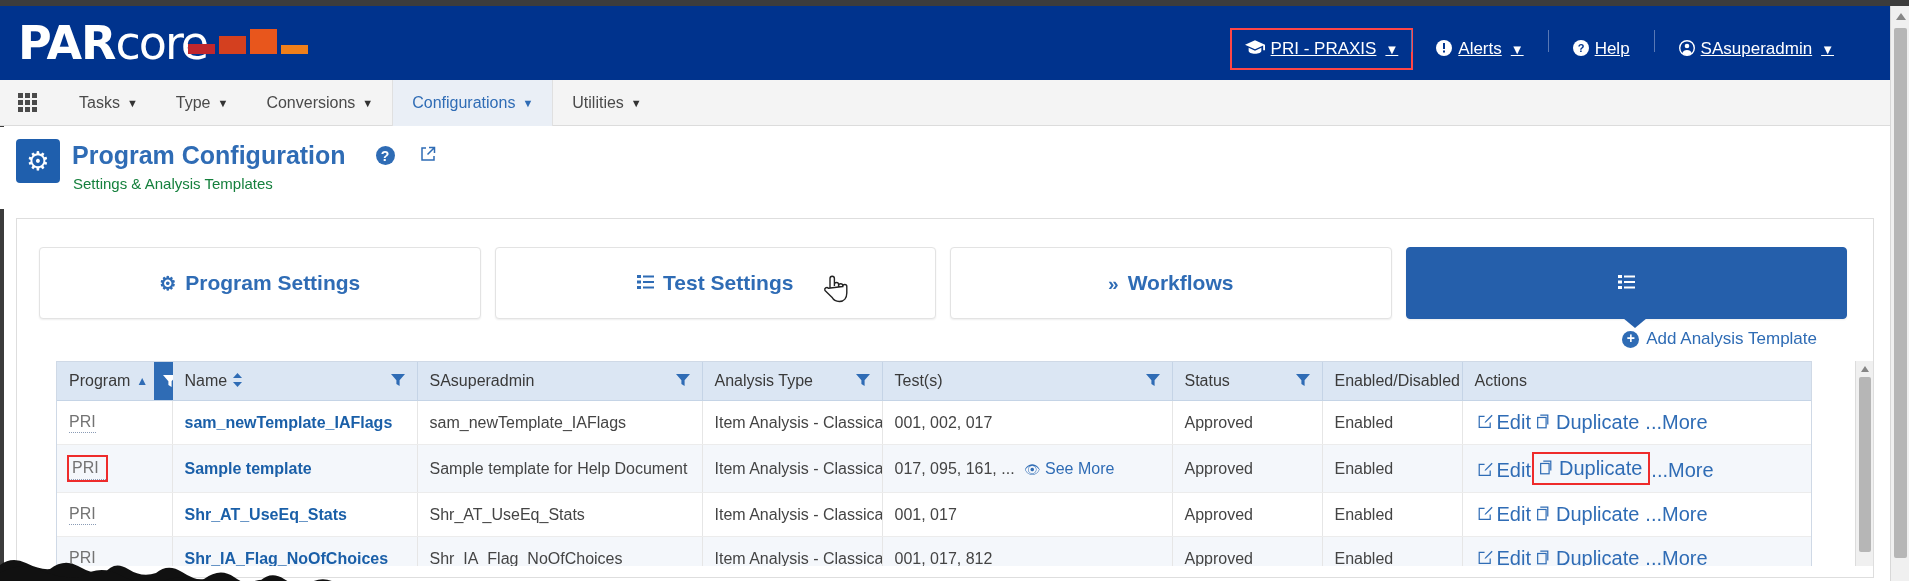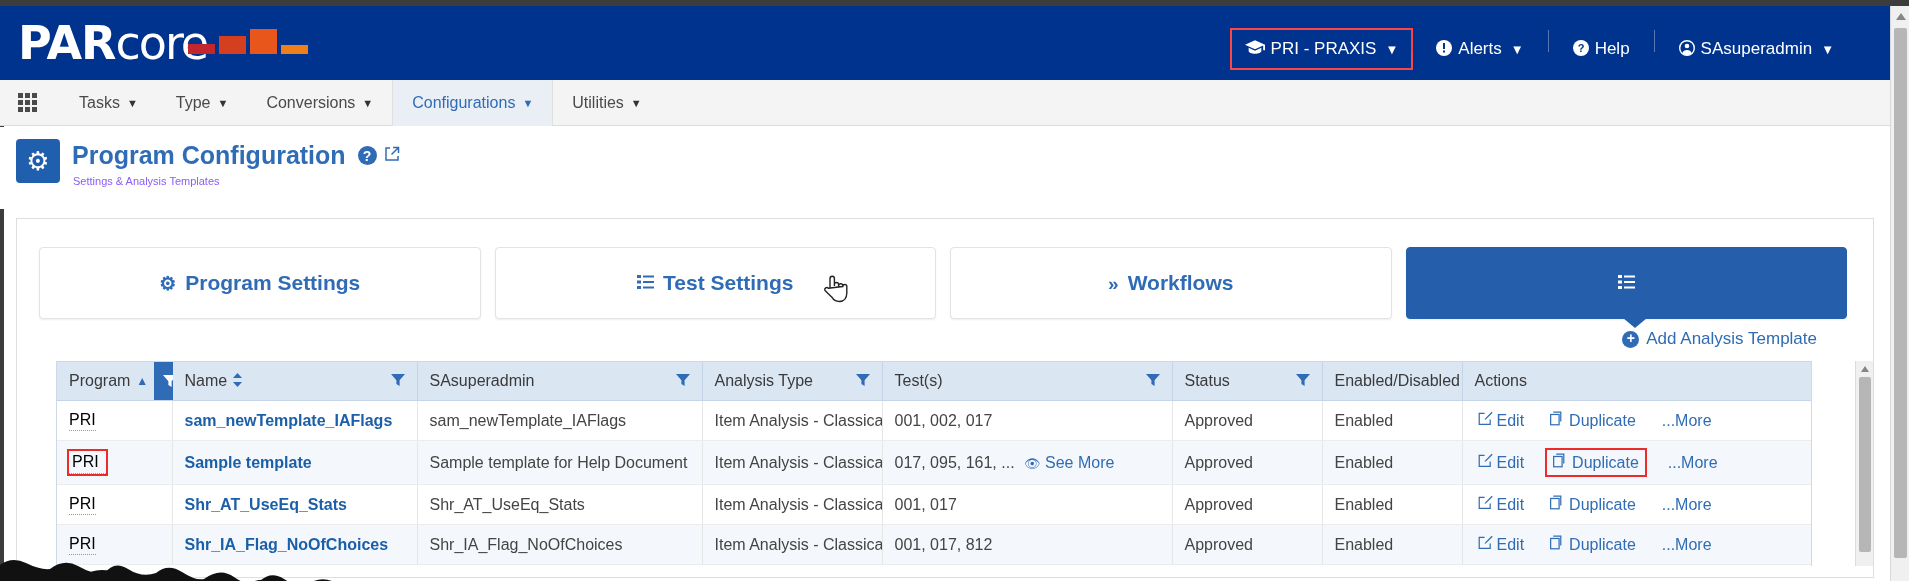--- a/index.html
+++ b/index.html
@@ -29,21 +29,21 @@
     letter-spacing:-1px; line-height:58px;
   }
   .logo-par { font-weight:800; }
   .logo-core { font-weight:400; letter-spacing:-2px; }
   .logo-bars { position:absolute; left:170px; top:10px; width:120px; height:30px; }
   .logo-bars i { position:absolute; bottom:0; display:block; }
 
   .hdr-right {
     position:absolute; right:32px; top:24px;
     display:flex; gap:0px;
-    color:#fff; font-size:17px;
+    color:#fff; font-size:17px;text-decoration:underline;
   }
   .hdr-item {
     display:flex; align-items:center; gap:6px;
     padding:5px 24px; color:#fff; white-space:nowrap;
     font-size:17px;
   }
   .hdr-sep { width:1px; height:22px; background:#5878b5; }
   .hdr-highlight { outline:2px solid #ff4646; outline-offset:0px; padding:9px 13px; }
   .caret { font-size:13px; margin-left:3px; }
   .ico { display:inline-block; line-height:1; }
@@ -76,31 +76,31 @@
   .page-head { position:absolute; left:0; top:127px; width:1890px; height:82px; background:#fff; }
   .gear-box {
     position:absolute; left:16px; top:12px; width:44px; height:44px;
     background:#1f5fad; border-radius:4px;
     display:flex; align-items:center; justify-content:center;
   }
   .gear-glyph { color:#fff; font-size:26px; line-height:1; }
   .page-title {
     position:absolute; left:72px; top:14px;
     font-size:25px; font-weight:700; color:#2f6cb5;
-    display:flex; align-items:center; gap:7px;
+    display:flex; align-items:center; gap:25px;
   }
   .help-dot {
     width:19px;height:19px;border-radius:50%;background:#2f6cb5;color:#fff;
     font-size:14px;font-weight:700;display:inline-flex;align-items:center;justify-content:center;
     margin-left:5px;
   }
   .ext-link { font-size:15px; color:#2f6cb5; }
   .page-sub {
     position:absolute; left:73px; top:48px;
-    font-size:11px; color:#8b5cf6;
+    font-size:15px; color:#15803d;
   }
 
   
   .card {
     position:absolute; left:16px; top:218px; width:1858px; height:360px;
     background:#fff; border:1px solid #dedede;
   }
   .tabstrip {
     position:absolute; left:22px; top:28px; width:1808px; height:72px;
     display:flex; gap:14px;
@@ -151,27 +151,27 @@
     background:#2f6cb5; color:#fff; padding:9px 9px; margin:-10px -12px -10px 0;
     height:38px; display:flex; align-items:center;
   }
   tbody td {
     font-size:16px; color:#444; padding:9px 12px; height:37px;
     border-right:1px solid #e6e6e6; border-bottom:1px solid #ececec;
     white-space:nowrap; overflow:hidden;
   }
   tbody tr:nth-child(even) { background:#f4f7fb; }
   .prog {
-    border-bottom:1px dotted #8a9bb5; display:inline-block; padding-bottom:1px; color:#000000;
+    border-bottom:1px dotted #8a9bb5; display:inline-block; padding-bottom:1px; color:#737373;
   }
   .prog-hl { outline:2px solid #ee2b2b; padding:2px 7px 2px 3px; display:inline-block; }
   .name-link { color:#1a5fa8; font-weight:700; }
   .see-more { color:#2f6cb5; margin-left:5px; }
   .eye { font-size:13px; }
-  .actions { display:flex; align-items:center; gap:20px; color:#2f6cb5; font-size:16px; }
+  .actions { display:flex; align-items:flex-end; gap:0; color:#2f6cb5; font-size:20px; }
   .act { display:inline-flex; align-items:center; gap:4px; color:#2f6cb5; padding:1px 3px; }
   .dup-hl { outline:2px solid #ee2b2b; padding:3px 6px; }
 
   
   .tbl-scroll {
     position:absolute; right:0px; top:142px; width:18px; height:205px;
     background:#f0f0f0; border-left:1px solid #dcdcdc;
   }
   .tbl-scroll .thumb { position:absolute; left:3px; top:16px; width:12px; height:175px; background:#b6b6b6; border-radius:2px; }
   .tbl-scroll .arrow-up {

